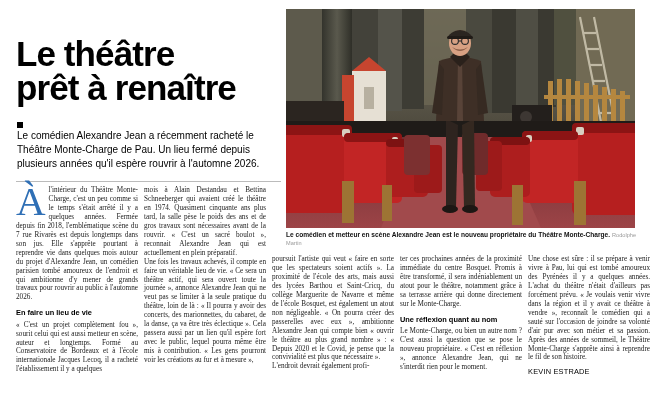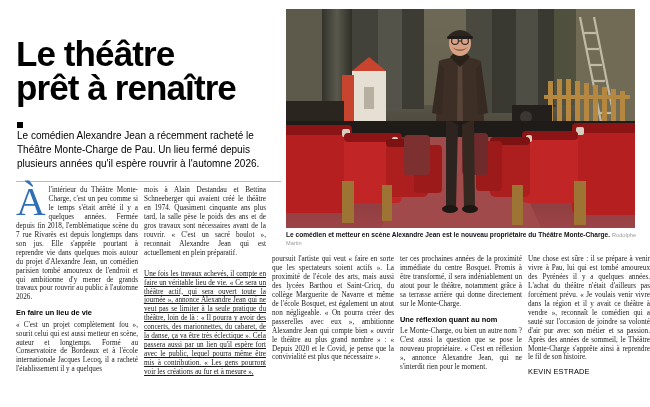--- a/index.html
+++ b/index.html
@@ -104,21 +104,21 @@
     top: 0;
     width: 122px;
     font-size: 7.2px;
     line-height: 1.245;
     text-align: justify;
     hyphens: auto;
     -webkit-hyphens: auto;
     color: #1a1a1a;
   }
   .col p { margin: 0 0 0 0; text-indent: 0; }
-  .col p + p { margin-top: 12px; text-decoration: underline; }
+  .col p + p { margin-top: 0px; }
   .c1 { left: 0px; }
   .c2 { left: 128px; }
   .c3 { left: 256px; top: 69px; }
   .c4 { left: 384px; top: 69px; }
   .c5 { left: 512px; top: 69px; }
 
   .subhead {
     font-family: "Liberation Sans", sans-serif;
     font-weight: bold;
     font-size: 7.4px;
@@ -312,20 +312,21 @@
       <p>« C'est un projet complètement fou », sourit celui qui est aussi metteur en scène, auteur et longtemps. Formé au Conservatoire de Bordeaux et à l'école internationale Jacques Lecoq, il a racheté l'établissement il y a quelques</p>
     </div>
 
     <div class="col c2">
       <p>mois à Alain Destandau et Bettina Schneeberger qui avaient créé le théâtre en 1974. Quasiment cinquante ans plus tard, la salle pèse le poids des ans et de gros travaux sont nécessaires avant de la rouvrir. « C'est un sacré boulot », reconnait Alexandre Jean qui est actuellement en plein préparatif.</p>
       <p>Une fois les travaux achevés, il compte en faire un véritable lieu de vie. « Ce sera un théâtre actif, qui sera ouvert toute la journée », annonce Alexandre Jean qui ne veut pas se limiter à la seule pratique du théâtre, loin de là : « Il pourra y avoir des concerts, des marionnettes, du cabaret, de la danse, ça va être très éclectique ». Cela passera aussi par un lien qu'il espère fort avec le public, lequel pourra même être mis à contribution. « Les gens pourront voir les créations au fur et à mesure »,</p>
     </div>
 
     <div class="col c3">
       <p>poursuit l'artiste qui veut « faire en sorte que les spectateurs soient actifs ». La proximité de l'école des arts, mais aussi des lycées Barthou et Saint-Cricq, du collège Marguerite de Navarre et même de l'école Bosquet, est également un atout non négligeable. « On pourra créer des passerelles avec eux », ambitionne Alexandre Jean qui compte bien « ouvrir le théâtre au plus grand nombre » : « Depuis 2020 et le Covid, je pense que la convivialité est plus que nécessaire ».</p>
+      <p>L'endroit devrait également profi-</p>
     </div>
 
     <div class="col c4">
       <p>ter ces prochaines années de la proximité immédiate du centre Bosquet. Promis à être transformé, il sera indéniablement un atout pour le théâtre, notamment grâce à sa terrasse arrière qui donne directement sur le Monte-Charge.</p>
       <div class="subhead">Une réflexion quant au nom</div>
       <p>Le Monte-Charge, ou bien un autre nom ? C'est aussi la question que se pose le nouveau propriétaire. « C'est en réflexion », annonce Alexandre Jean, qui ne s'interdit rien pour le moment.</p>
     </div>
 
     <div class="col c5">
       <p>Une chose est sûre : il se prépare à venir vivre à Pau, lui qui est tombé amoureux des Pyrénées il y a quelques années. L'achat du théâtre n'était d'ailleurs pas forcément prévu. « Je voulais venir vivre dans la région et il y avait ce théâtre à vendre », reconnaît le comédien qui a sauté sur l'occasion de joindre sa volonté d'air pur avec son métier et sa passion. Après des années de sommeil, le Théâtre Monte-Charge s'apprête ainsi à reprendre le fil de son histoire.</p>

